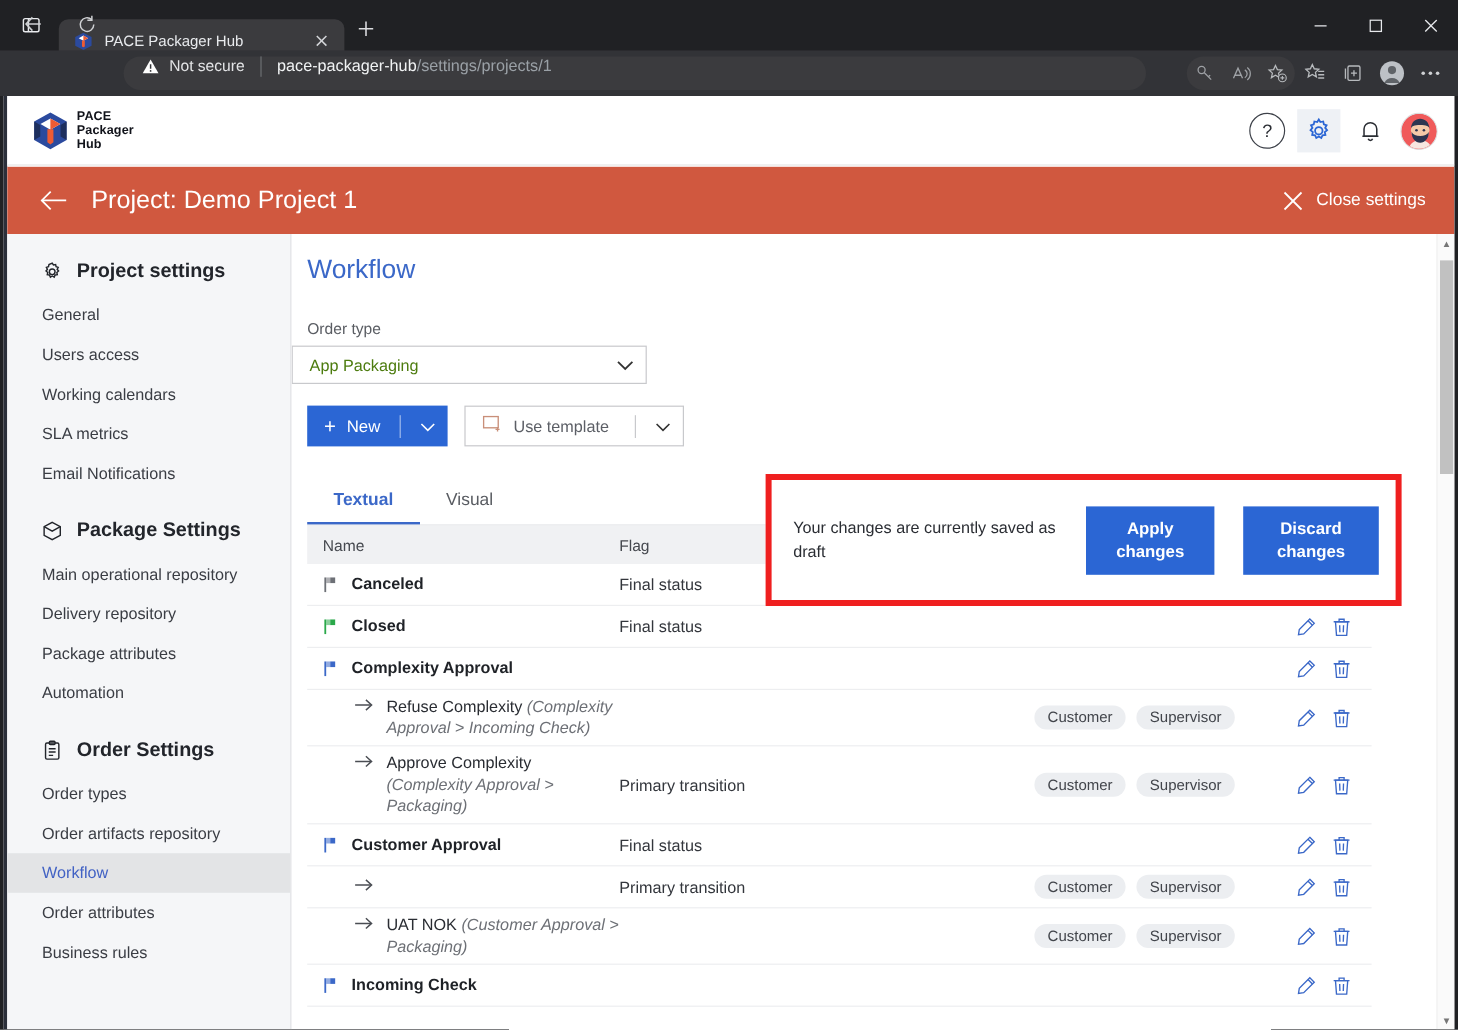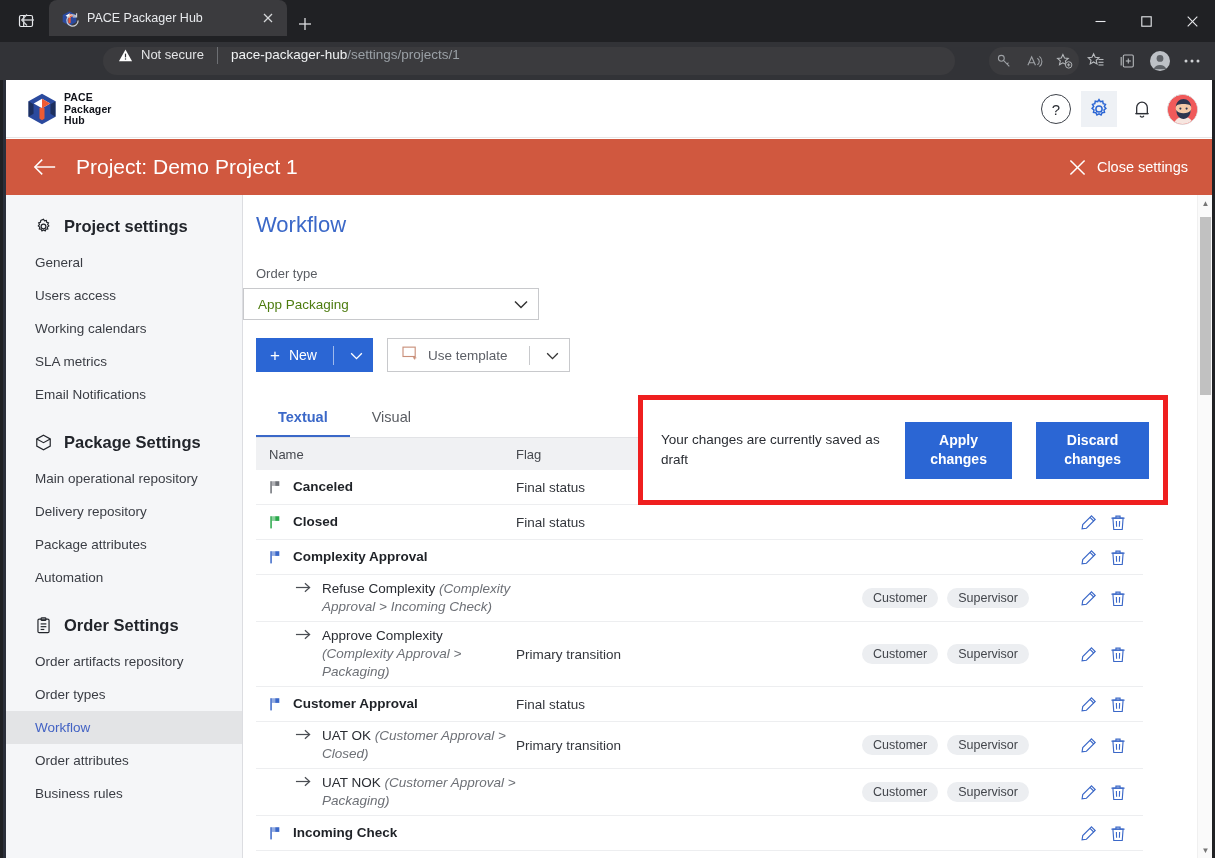--- a/index.html
+++ b/index.html
@@ -11,21 +11,21 @@
   }
   .app { position:relative; width:1215px; height:858px; background:#202124; overflow:hidden; }
 
   
   .titlebar { position:absolute; left:0; top:0; width:1215px; height:42px; background:#202124; }
   .tabstrip-left-icon {
     position:absolute; left:14px; top:9px; width:24px; height:24px;
     display:flex; align-items:center; justify-content:center;
   }
   .tab {
-    position:absolute; left:49px; top:0; width:238px; height:36px;
+    position:absolute; left:49px; top:16px; width:238px; height:36px;
     background:#3b3b3e; border-radius:8px 8px 0 0;
     display:flex; align-items:center; padding:0 8px 0 12px; gap:9px;
   }
   .tab-favicon { width:17px; height:17px; flex:0 0 auto; }
   .tab-title {
     color:#e8eaed; font-size:12.5px; white-space:nowrap; overflow:hidden;
     text-overflow:ellipsis; flex:1 1 auto;
   }
   .tab-close {
     width:22px; height:22px; flex:0 0 auto; color:#d4d6d9;
@@ -443,22 +443,22 @@
         <div class="side-head pkg">
           <svg width="19" height="19" viewBox="0 0 24 24" fill="none" stroke="#22252b" stroke-width="1.5">
             <rect x="5" y="4" width="14" height="17" rx="1.5"></rect>
             <rect x="9" y="2.2" width="6" height="3.4" rx="1"></rect>
             <line x1="8.4" y1="10" x2="15.6" y2="10"></line>
             <line x1="8.4" y1="13.5" x2="15.6" y2="13.5"></line>
             <line x1="8.4" y1="17" x2="13" y2="17"></line>
           </svg>
           <span>Order Settings</span>
         </div>
+        <div class="side-item"><span>Order types</span></div>
         <div class="side-item"><span>Order artifacts repository</span></div>
-        <div class="side-item"><span>Order types</span></div>
         <div class="side-item active"><span>Workflow</span></div>
         <div class="side-item"><span>Order attributes</span></div>
         <div class="side-item"><span>Business rules</span></div>
       </div>
 
       <div class="main">
         <div class="main-inner">
 
           <div class="page-title">Workflow</div>
 
@@ -711,21 +711,20 @@
                     </span>
                   </div>
                 </div>
                 <div class="tr">
                   <div class="c-name">
                     <div class="trans-name">
                       <span class="arrow-ico"><svg width="17" height="13" viewBox="0 0 18 13">
                           <line x1="1" y1="6.5" x2="15" y2="6.5" stroke="#4a4d53" stroke-width="1.3"></line>
                           <polyline points="10.5,2 15.5,6.5 10.5,11" fill="none" stroke="#4a4d53" stroke-width="1.3"></polyline>
                         </svg></span>
-                      <span>UAT OK <i>(Customer Approval &gt; Closed)</i></span>
                     </div>
                   </div>
                   <div class="c-flag"><span class="desc-txt">Primary transition</span></div>
                   <div class="c-desc"></div>
                   <div class="c-perm">
                     <span class="pill">Customer</span>
                     <span class="pill">Supervisor</span>
                   </div>
                   <div class="c-act">
                     <span class="act-ico">

